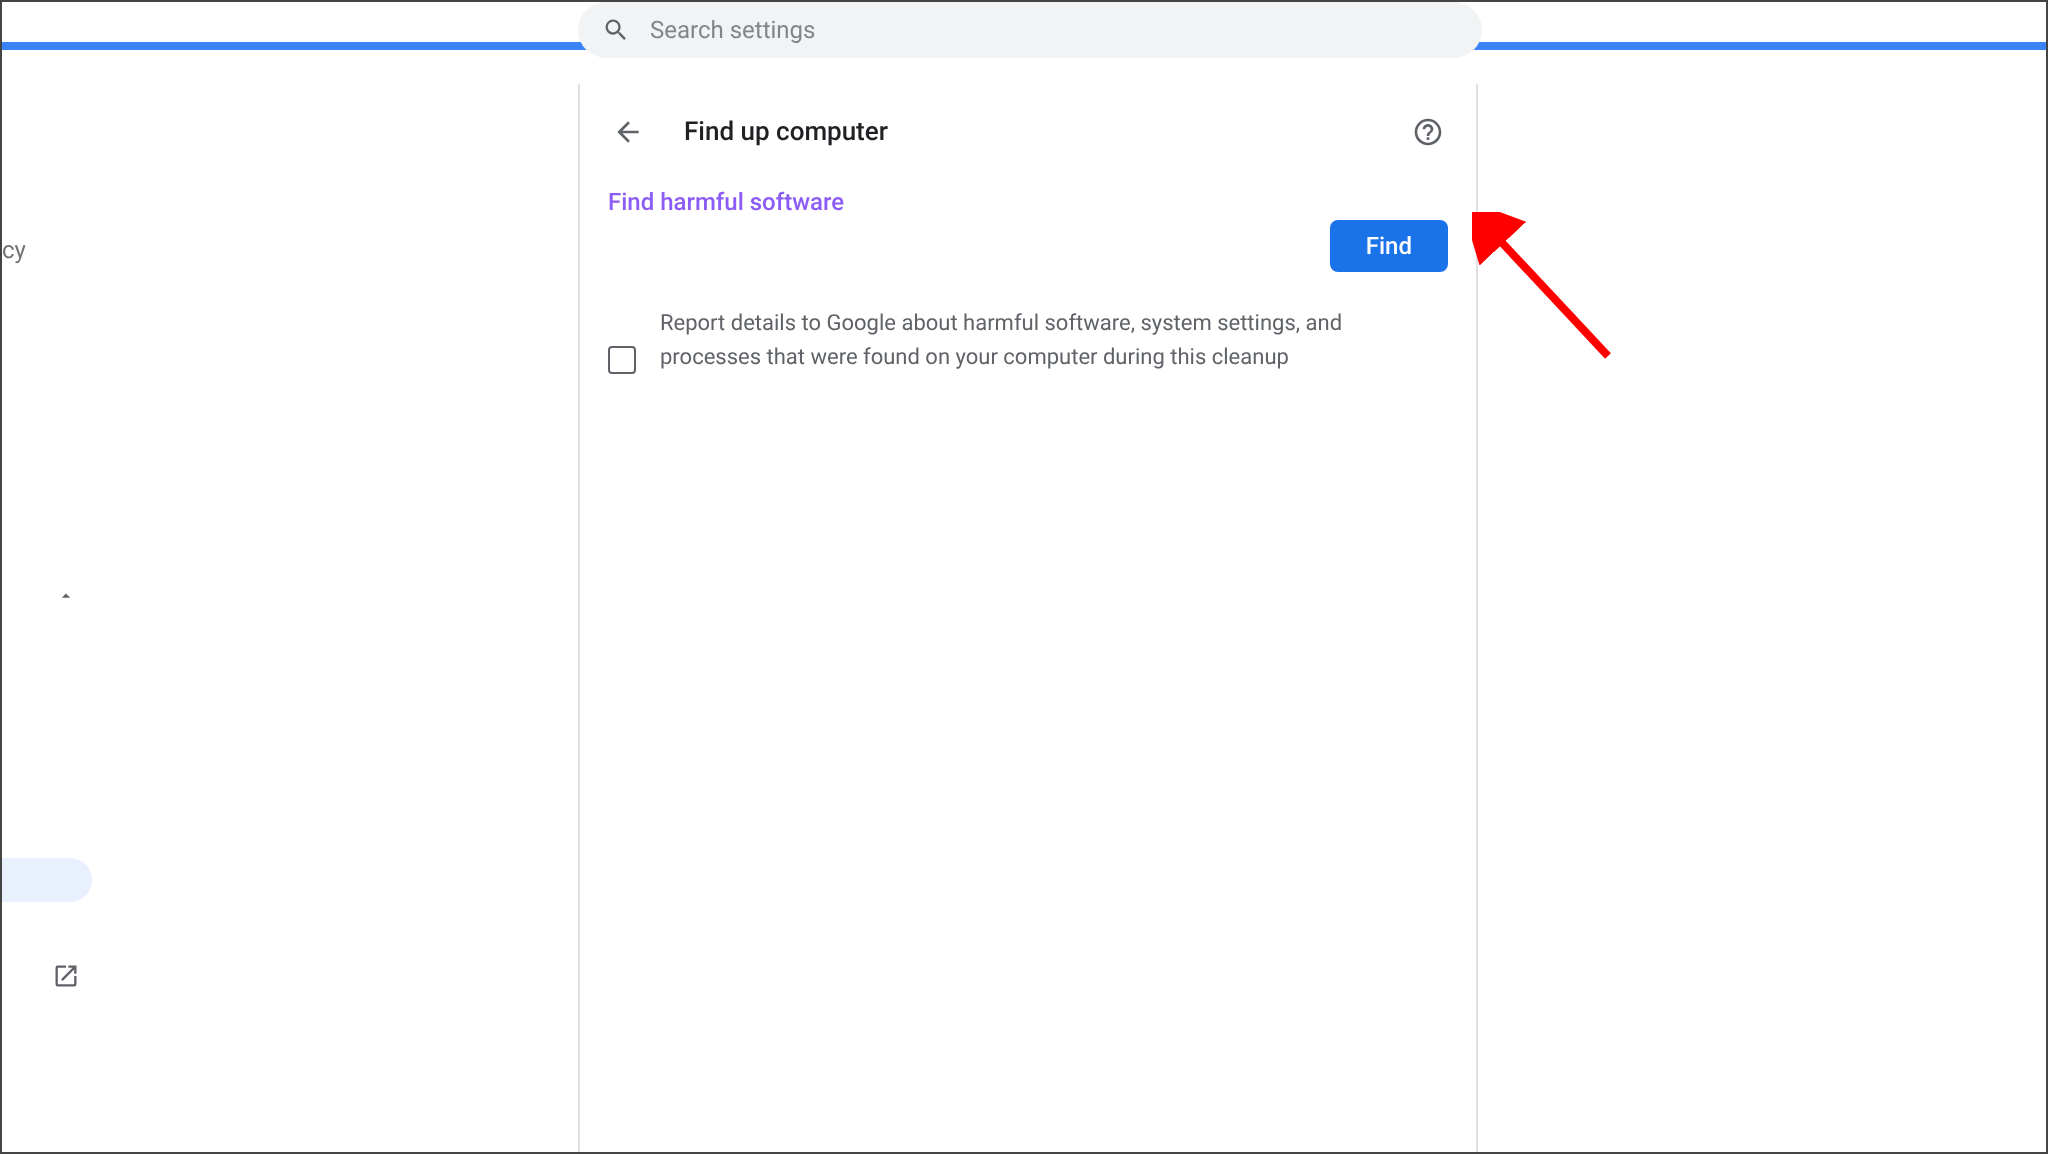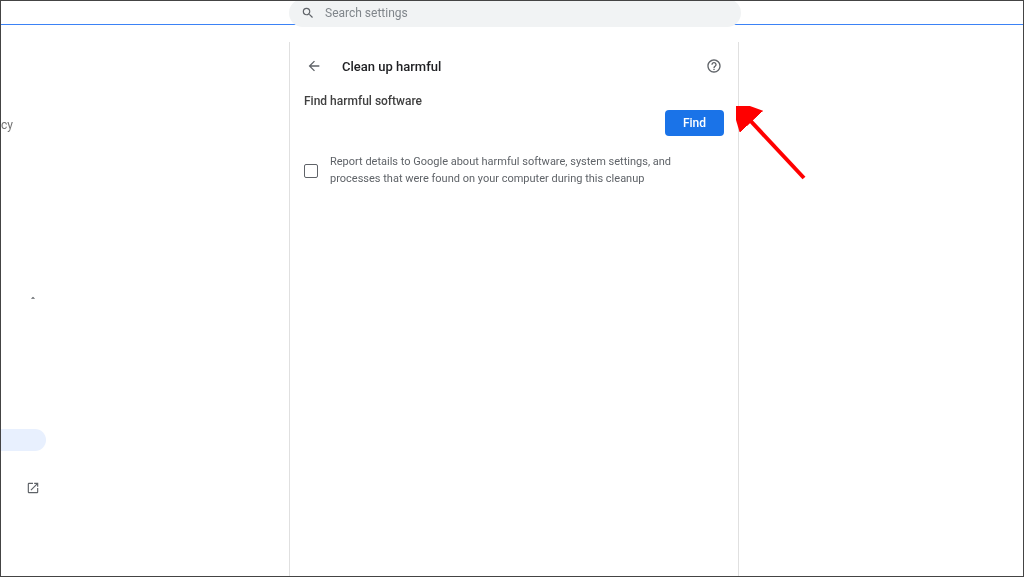--- a/index.html
+++ b/index.html
@@ -1,19 +1,19 @@
 <!DOCTYPE html>
 <html><head>
   <meta charset="utf-8">
   <style>
     * { margin:0; padding:0; box-sizing:border-box; font-family:Roboto,'Segoe UI',Arial,sans-serif; }
     body { width:1024px; height:577px; overflow:hidden; background:#fff; border:1px solid #444; position:relative; }
 
     
-    .search-bar { height:24px; border-bottom:1px solid #3b82f6; display:flex; align-items:center; }
+    .search-bar { height:24px; border-bottom:4px solid #3b82f6; display:flex; align-items:flex-start; }
     .search-input-wrap { width:452px; height:28px; margin-left:288px; background:#f1f3f4; border-radius:14px; display:flex; align-items:center; padding:0 12px; }
     .search-input-wrap svg { width:14px; height:14px; fill:#5f6368; margin-right:10px; }
     .search-input { flex:1; background:transparent; border:none; outline:none; font-size:12px; color:#5f6368; }
     .search-input::placeholder { color:#80868b; }
 
     
     .sidebar-frag { position:absolute; left:0; }
     .frag-text-cy { top:117px; font-size:12px; color:#737373; }
     .frag-chevron { top:287px; left:27px; }
     .frag-chevron svg{ width:10px; height:10px; fill:#5f6368; transform:rotate(180deg); }
@@ -26,25 +26,25 @@
     .card-header { height:48px; display:flex; align-items:center; padding:0 14px; }
     .back-btn { width:20px; height:20px; border:none; background:none; cursor:pointer; display:flex; align-items:center; justify-content:center; margin-right:18px; }
     .back-btn svg { width:16px; height:16px; fill:#5f6368; }
     .card-title { font-size:13px; color:#202124; font-weight:500; flex:1; }
     .help-btn { width:20px; height:20px; border:none; background:none; cursor:pointer; display:flex; align-items:center; justify-content:center; }
     .help-btn svg { width:16px; height:16px; fill:#5f6368; }
 
     .section { padding:0 14px; margin-top:4px; }
     .section-row { display:flex; align-items:flex-start; gap:12px; }
     .section-text { flex:1; }
-    .section-title { font-size:12px; color:#404040; font-weight:500; margin-bottom:3px; }
+    .section-title { font-size:12px; color:#8b5cf6; font-weight:500; margin-bottom:3px; }
     .section-desc { font-size:11px; color:#5f6368; line-height:1.4; }
     .find-btn { background:#1a73e8; color:#fff; border:none; border-radius:4px; font-size:12px; font-weight:500; padding:6px 18px; cursor:pointer; margin-top:16px; }
 
-    .check-row { display:flex; align-items:center; gap:12px; margin-top:18px; }
+    .check-row { display:flex; align-items:flex-end; gap:12px; margin-top:18px; }
     .checkbox { width:14px; height:14px; border:1.5px solid #5f6368; border-radius:2px; flex:none; margin-top:1px; cursor:pointer; }
     .check-label { font-size:11px; color:#5f6368; line-height:1.5; }
 
     
     .anno-arrow { position:absolute; left:735px; top:105px; pointer-events:none; }
   </style>
 </head>
 <body>
 
 <div class="search-bar">
@@ -69,21 +69,21 @@
     </svg>
 </div>
 
 <div class="card">
   <div class="card-header">
     <button class="back-btn">
       <svg viewBox="0 0 24 24">
           <path d="M20 11H7.83l5.59-5.59L12 4l-8 8 8 8 1.41-1.41L7.83 13H20v-2z"></path>
         </svg>
     </button>
-    <div class="card-title">Clean up harmful</div>
+    <div class="card-title">Find up computer</div>
     <button class="help-btn">
       <svg viewBox="0 0 24 24">
           <path d="M11 18h2v-2h-2v2zm1-16C6.48 2 2 6.48 2 12s4.48 10 10 10 10-4.48 10-10S17.52 2 12 2zm0 18c-4.41 0-8-3.59-8-8s3.59-8 8-8 8 3.59 8 8-3.59 8-8 8zm0-14c-2.21 0-4 1.79-4 4h2c0-1.1.9-2 2-2s2 .9 2 2c0 2-3 1.75-3 5h2c0-2.25 3-2.5 3-5 0-2.21-1.79-4-4-4z"></path>
         </svg>
     </button>
   </div>
 
   <div class="section">
     <div class="section-row">
       <div class="section-text">

